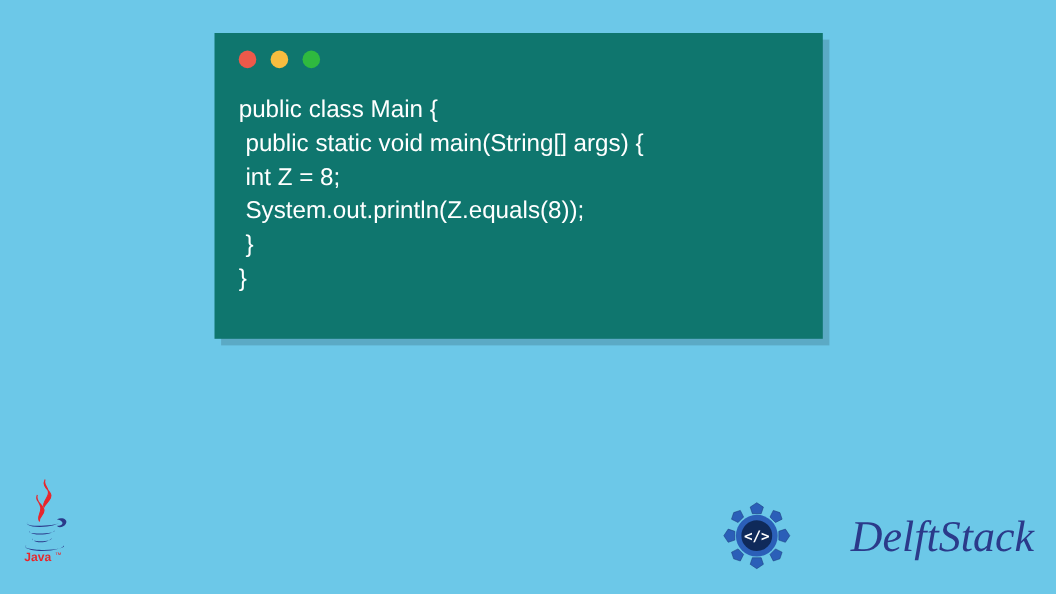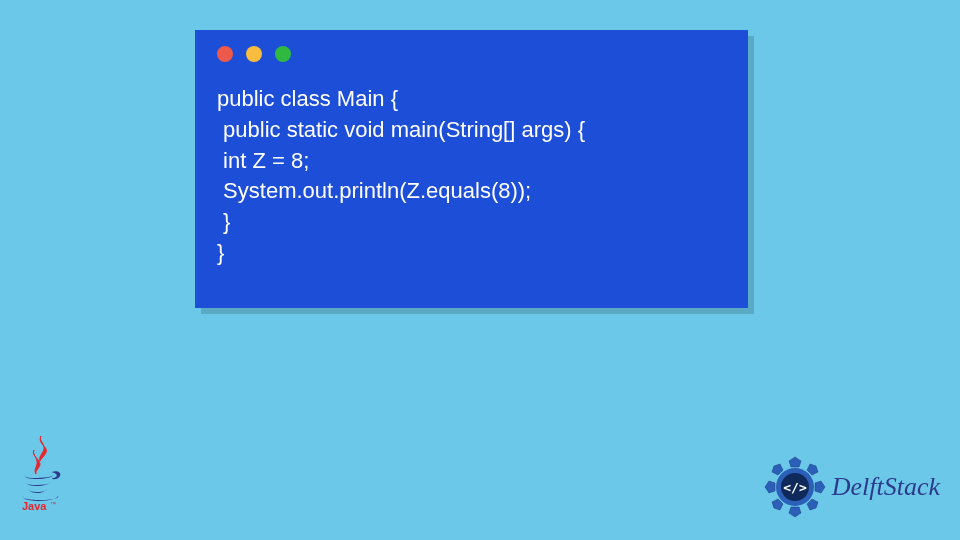--- a/index.html
+++ b/index.html
@@ -10,21 +10,21 @@
       position: relative;
       font-family: Arial, Helvetica, sans-serif;
       overflow: hidden;
     }
     .code-window {
       position: absolute;
       top: 30px;
       left: 195px;
       width: 553px;
       height: 278px;
-      background: #1d4ed8;
+      background: #0f766e;
       box-shadow: 6px 6px 0 rgba(0,0,0,0.15);
     }
     .window-dots {
       display: flex;
       gap: 13px;
       padding: 16px 0 0 22px;
     }
     .dot {
       width: 16px;
       height: 16px;
@@ -51,24 +51,25 @@
     .delftstack-logo {
       position: absolute;
       right: 20px;
       bottom: 20px;
       display: flex;
       align-items: center;
       gap: 4px;
     }
     .delftstack-text {
       font-family: Georgia, 'Times New Roman', serif;
-      font-size: 26px;
+      font-size: 40px;
       color: #2b3a8a;
       font-style: italic;
       font-weight: 500;
+      margin-left: 48px;
     }
     .gear-icon {
       width: 66px;
       height: 66px;
     }
   </style>
 </head>
 <body>
 
 <div class="code-window">

